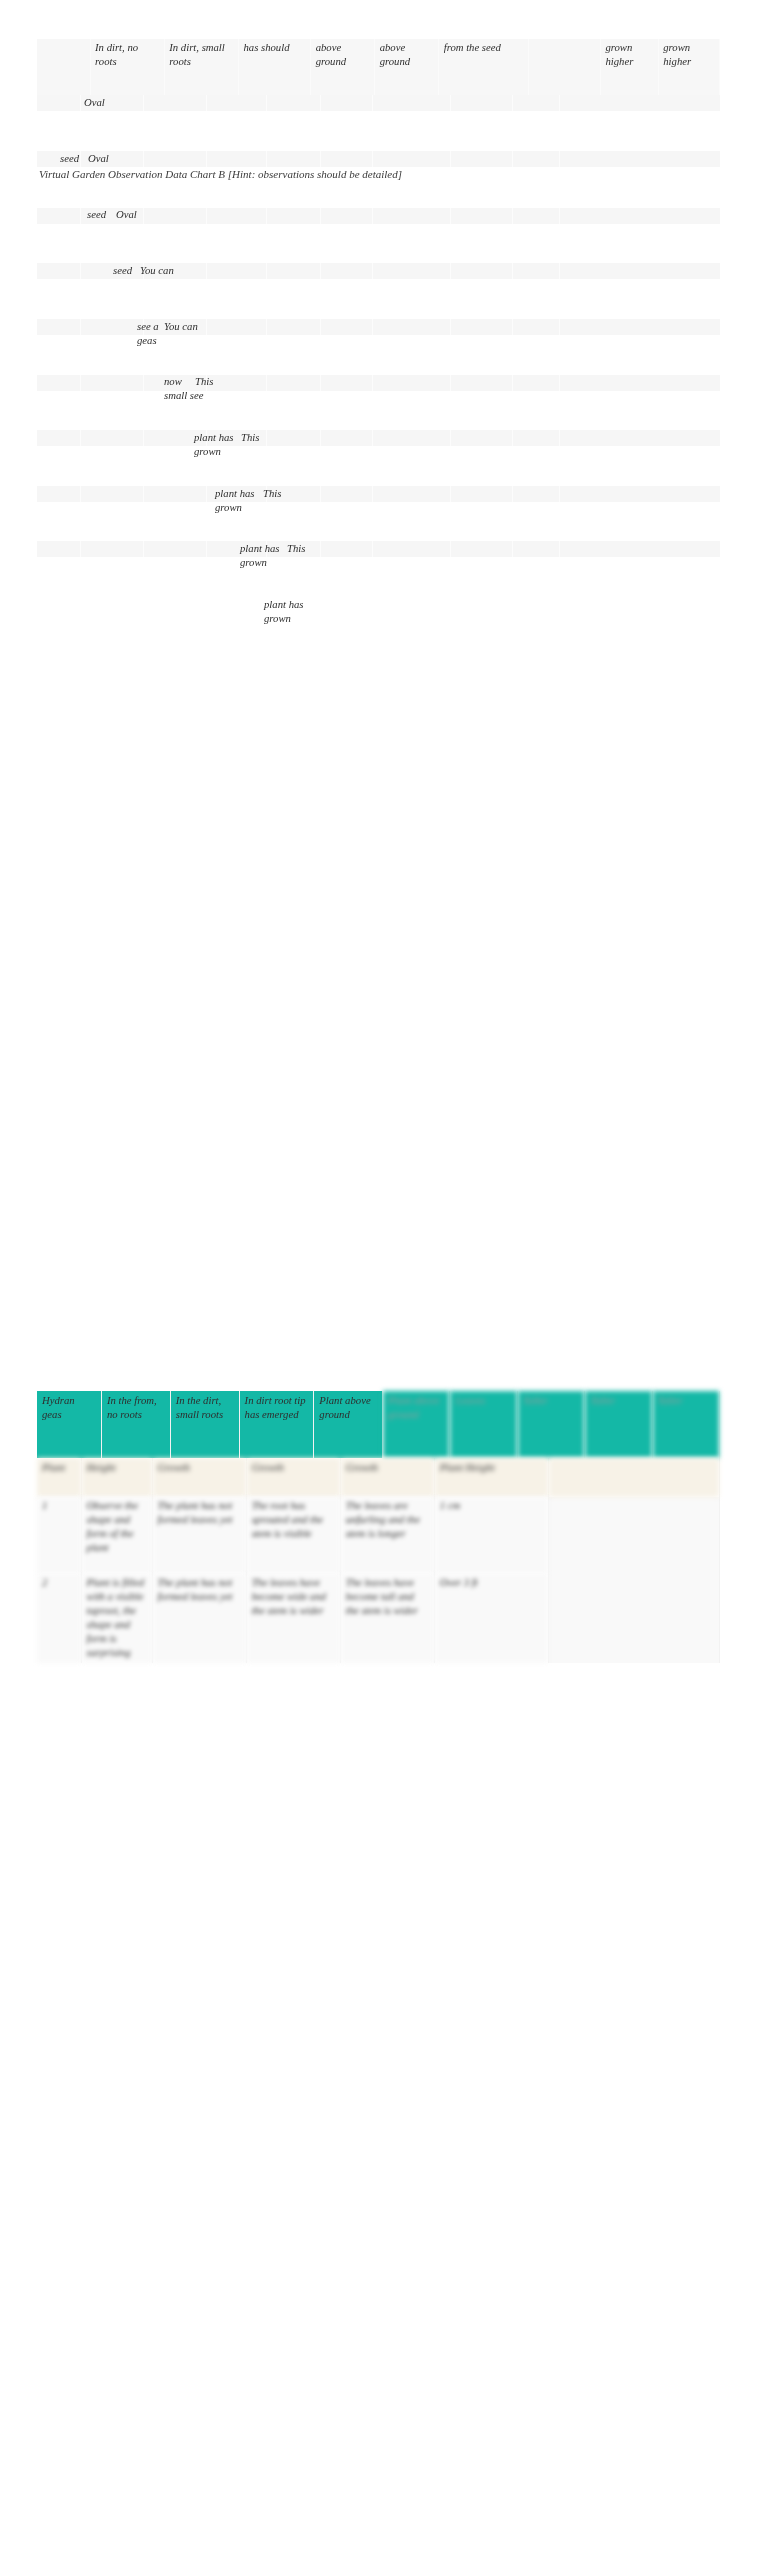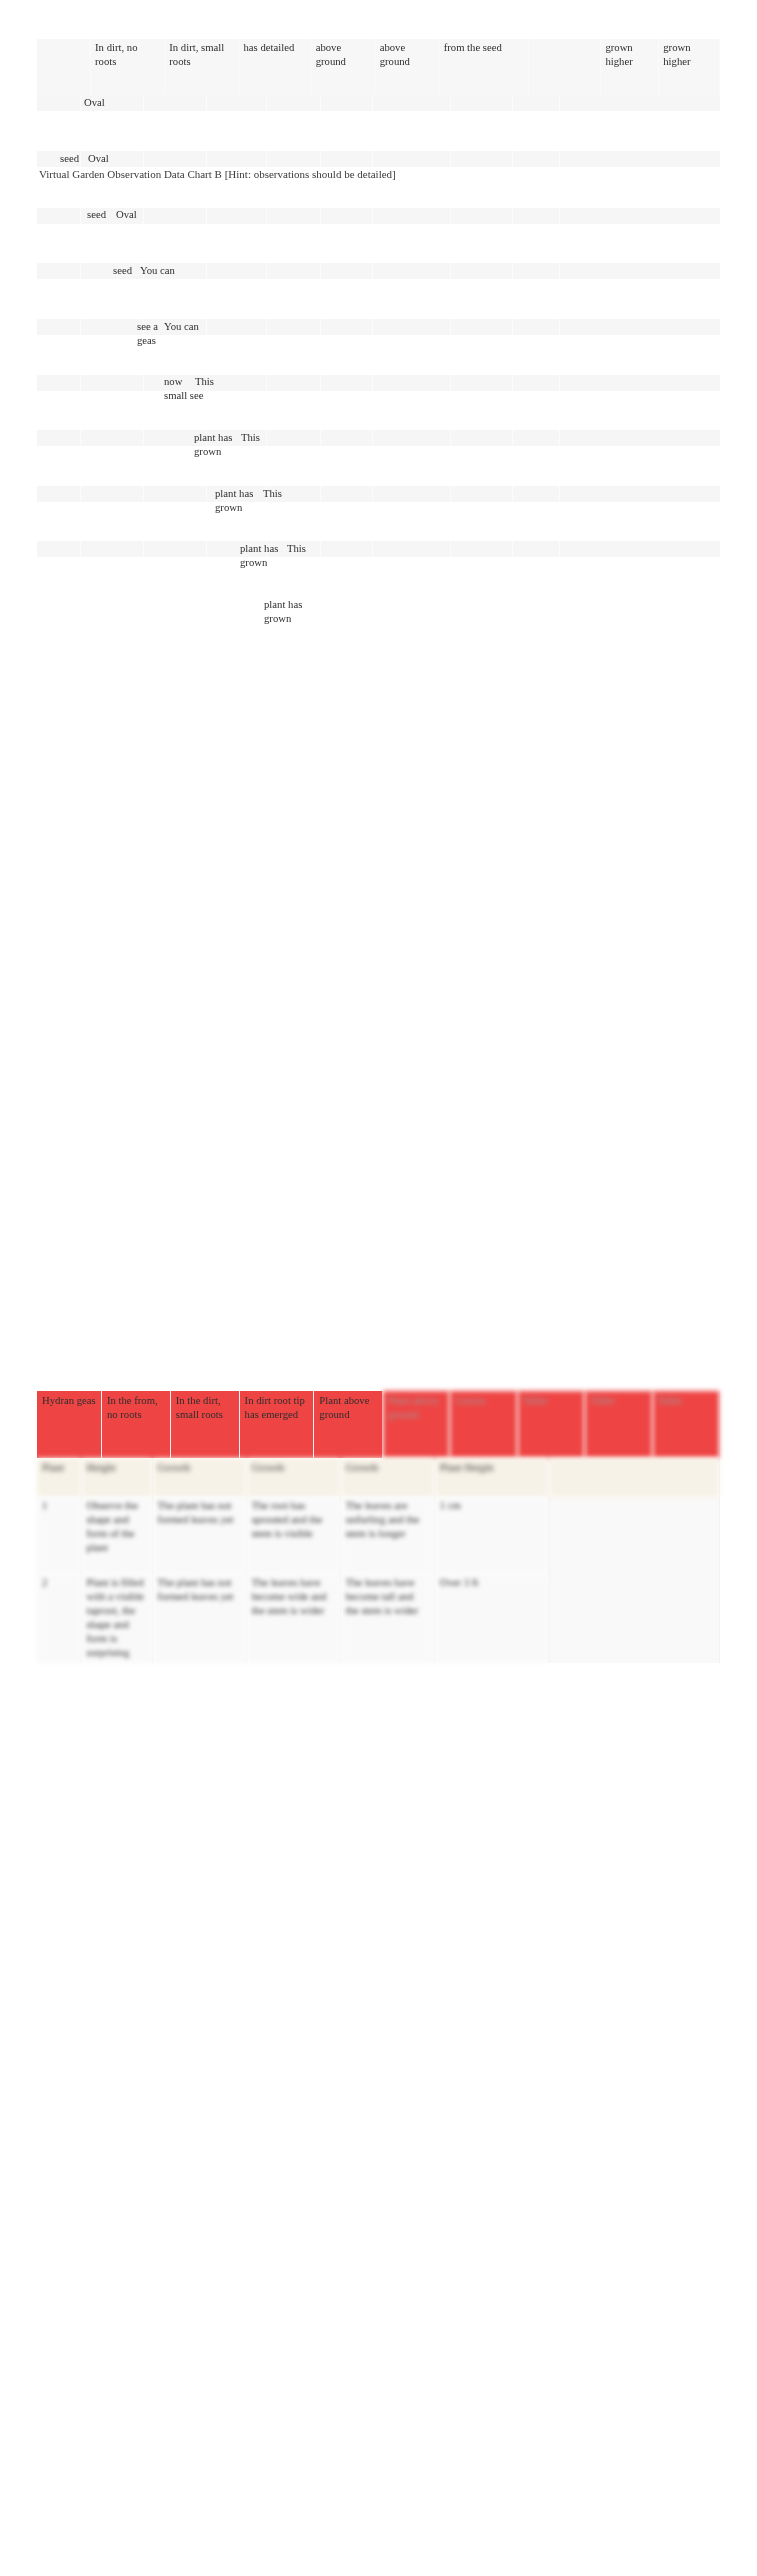--- a/index.html
+++ b/index.html
@@ -12,20 +12,21 @@
     height: 2576px;
     position: relative;
     font-family: "Liberation Serif", "DejaVu Serif", serif;
     color: #2e2e2e;
     overflow: hidden;
   }
   .page {
     position: absolute;
     inset: 0;
     background: #ffffff;
+    font-style: italic;
   }
 
   
   .frag-table {
     position: absolute;
     border-collapse: collapse;
     table-layout: fixed;
     font-size: 10.7px;
     line-height: 1.30;
   }
@@ -82,21 +83,21 @@
     font-size: 10.7px;
     line-height: 1.3;
   }
   .btm td {
     vertical-align: top;
     padding: 2.9px 5px;
     border-right: 0.7px solid #f2f2f2;
     background: #f8f8f8;
     color: #2e2e2e;
   }
-  .btm tr.hdrow td { background: #ef4444; height: 61px; margin-left: 12px; }
+  .btm tr.hdrow td { background: #14b8a6; height: 61px; margin-left: 12px; }
   .btm td.blur1 { color: #9b9b9b; filter: blur(2.4px); }
 
   .beige td   { background: #f7f2e7; }
   .white td   { background: #f9f9f9; }
 
   .blurheavy { filter: blur(2.6px); color: #8a8a8a; }
   .blurmed   { filter: blur(1.9px); color: #8d8d8d; }
 </style>
 </head>
 <body>
@@ -106,21 +107,21 @@
   <table class="frag-table" style="left:37px; top:39px; width:683px;">
     <tbody>
         <tr>
       <td style="width:43px; height:68px;" class="empty"></td>
       <td style="width:63px;">In dirt,
 no roots</td>
       <td style="width:63px;">In dirt,
 small
 roots</td>
       <td style="width:61px;">has
-detailed</td>
+should</td>
       <td style="width:53px;">above
 ground</td>
       <td style="width:53px;">above
 ground</td>
       <td style="width:78px;">from the
 seed</td>
       <td style="width:61px;" class="empty"></td>
       <td style="width:47px;">grown
 higher</td>
       <td style="width:50px;">grown

